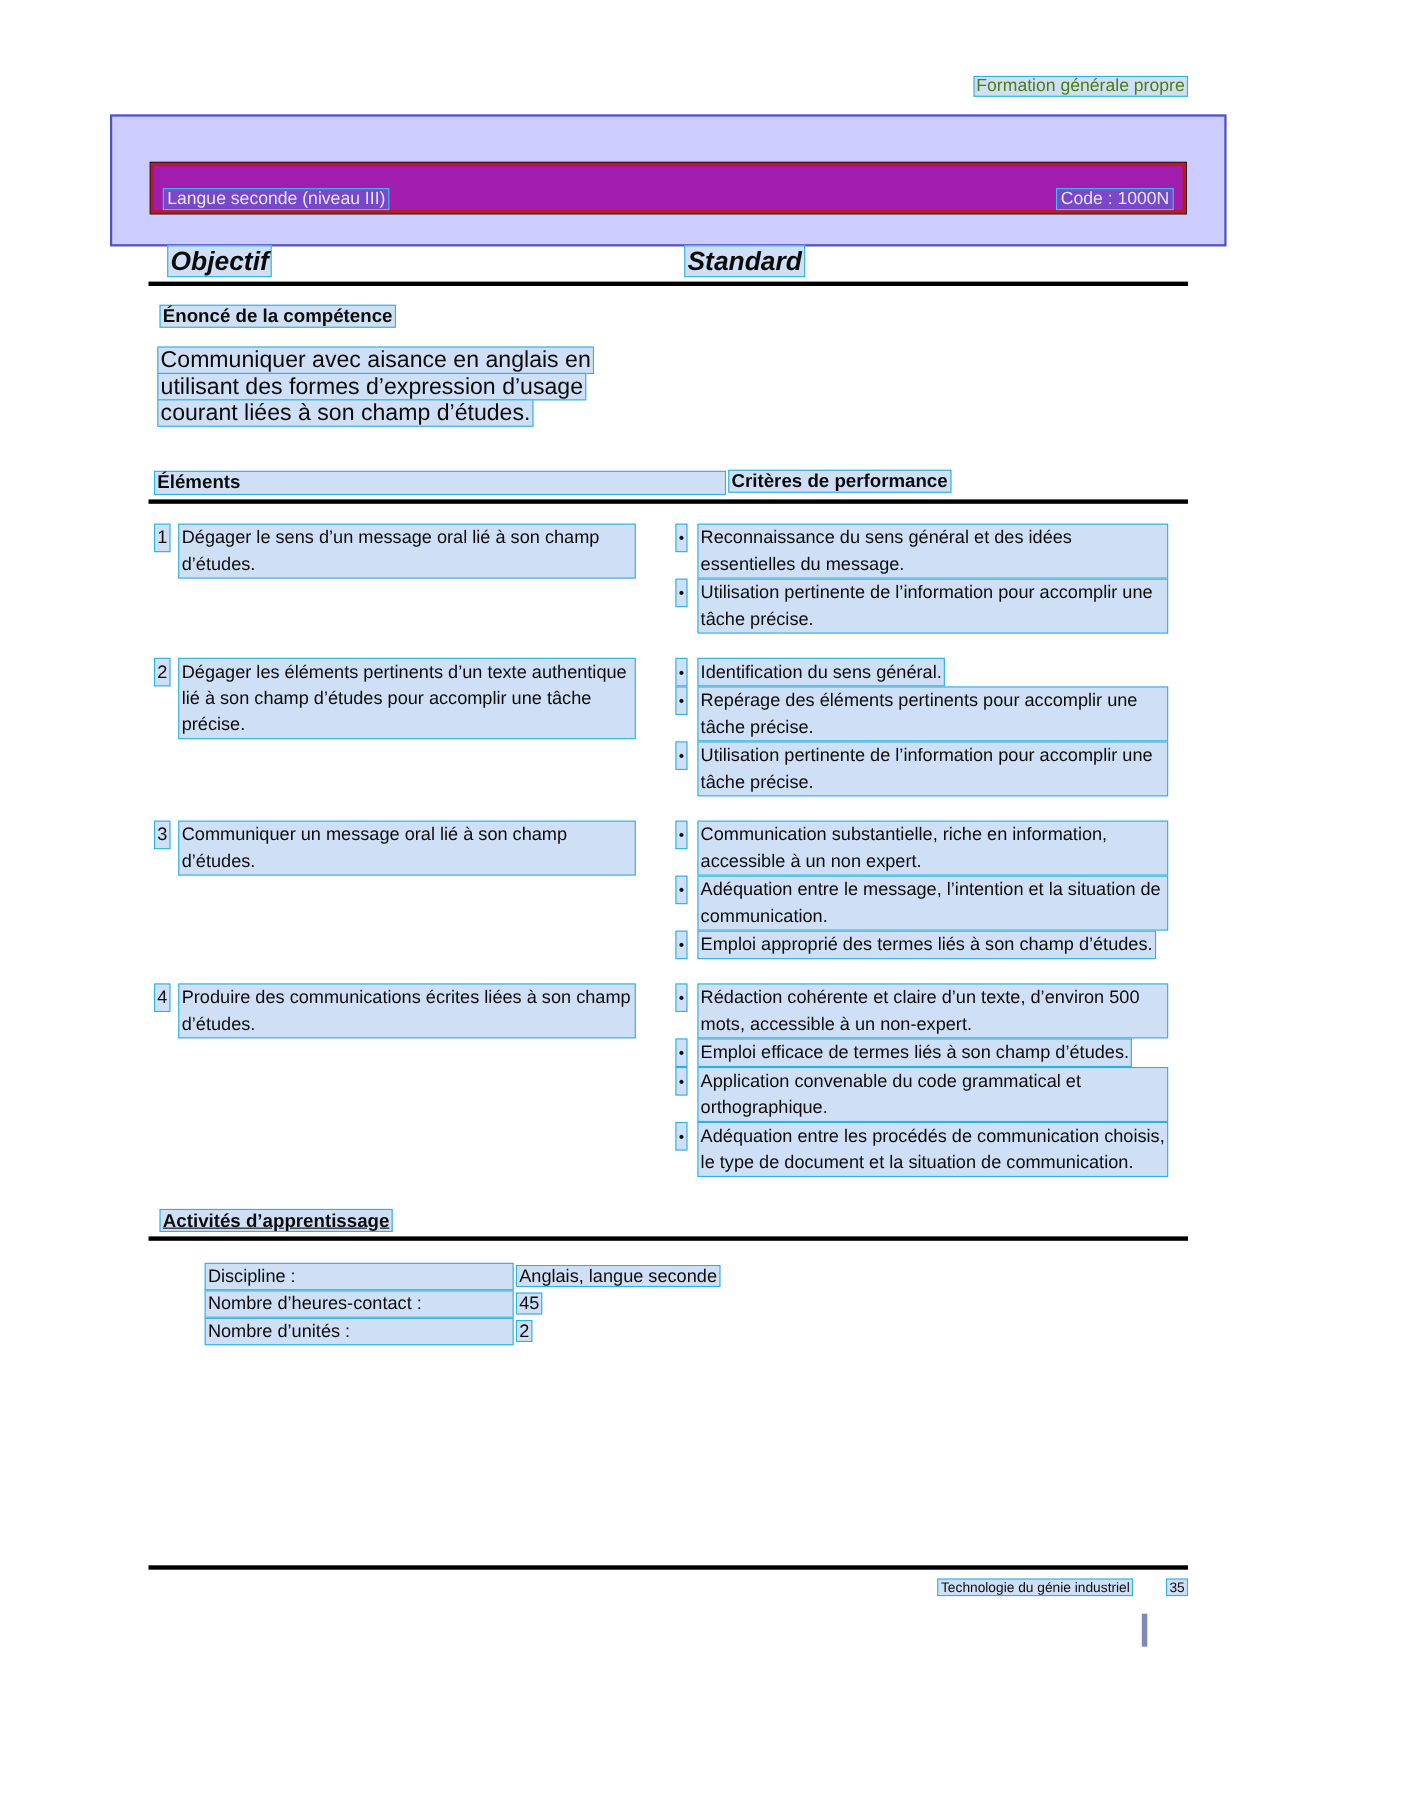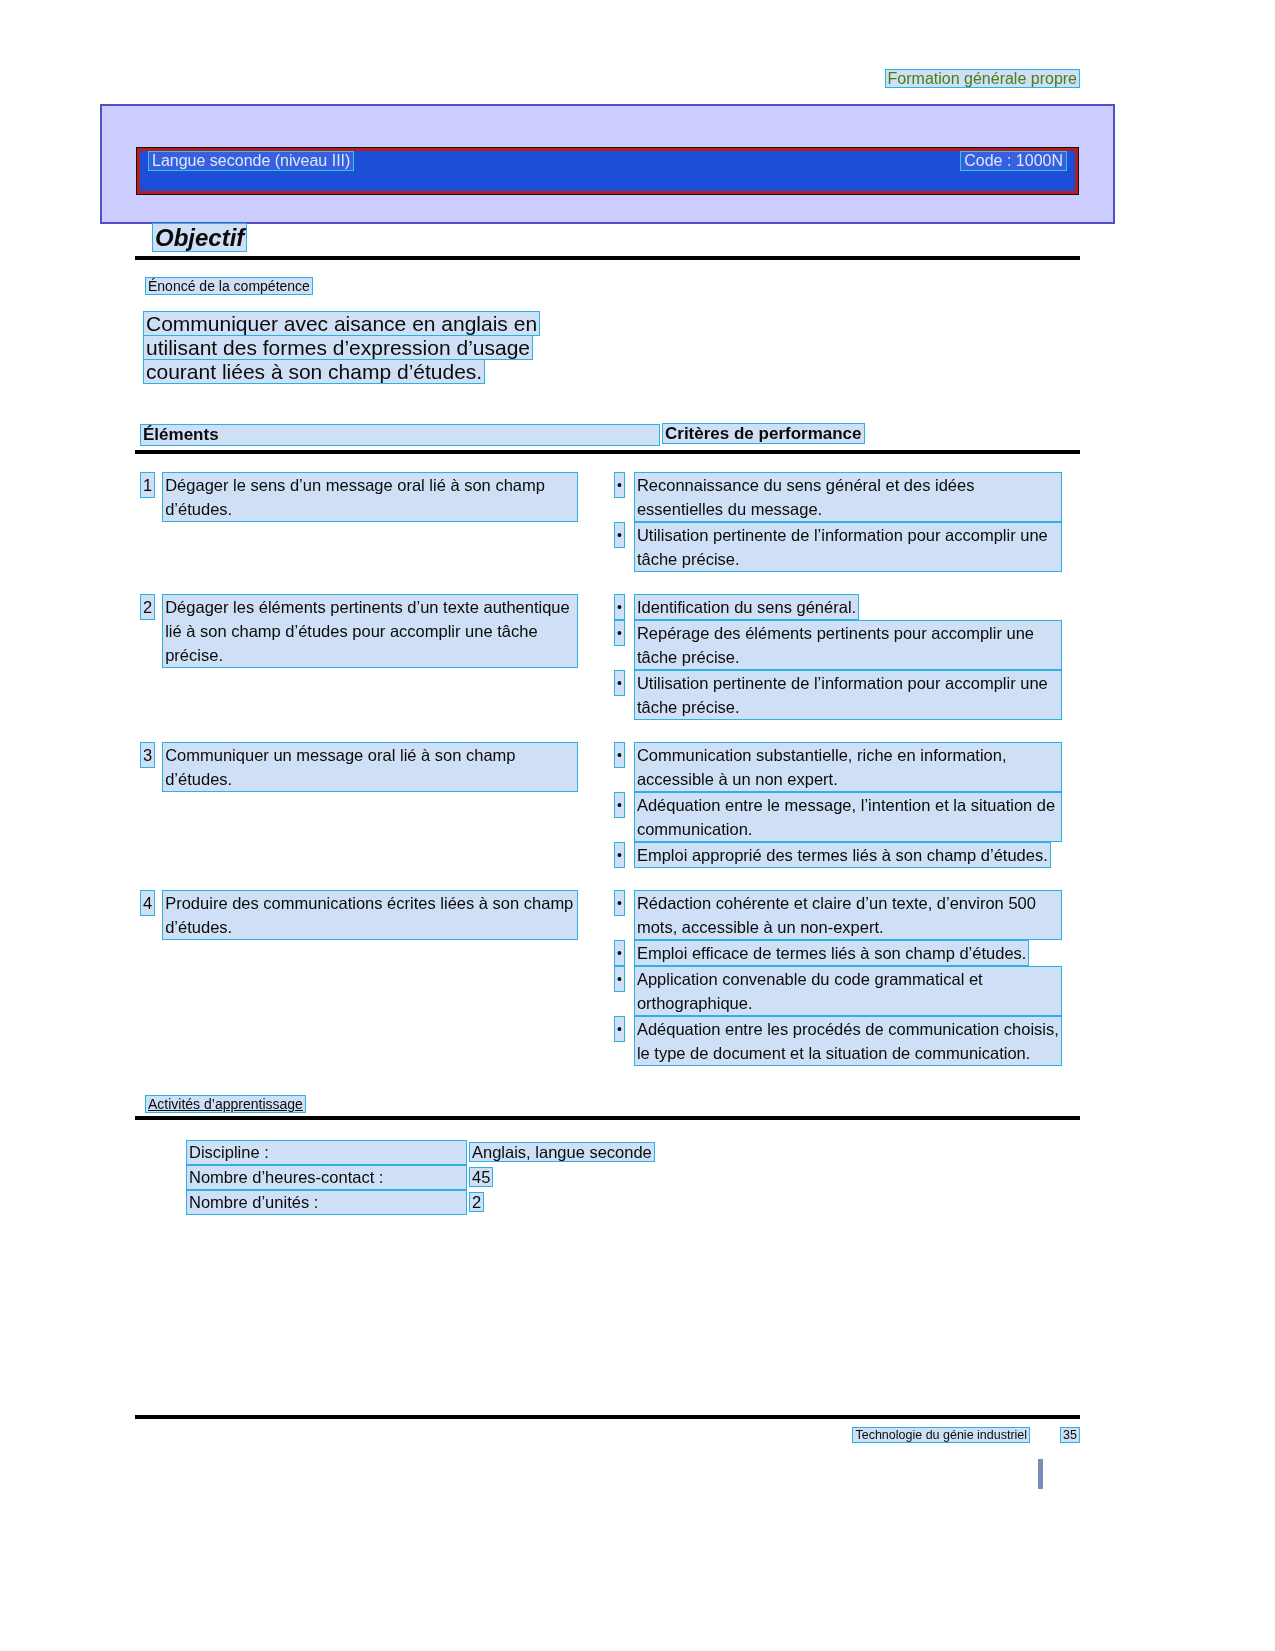--- a/index.html
+++ b/index.html
@@ -30,34 +30,34 @@
 
   .top-note { margin-top:70px; text-align:right; font-size:16px; color:#4d7c0f; }
 
   .title-box {
     margin-top:16px; margin-left:-35px;
     width:1015px; background:#ccccff;
     border:2px solid #5050c8;
     padding:42px 35px 28px 35px;
   }
   .banner {
-    height:46px; background:#1d4ed8;
+    height:46px; background:#a21caf;
     border:3px solid #b51d22;
     box-shadow:0 0 0 1px #111111;
-    display:flex; align-items:flex-start; justify-content:space-between;
+    display:flex; align-items:flex-end; justify-content:space-between;
     padding:0 8px; font-size:16px;
   }
 
   .col-heads { display:flex; font-size:24px; font-weight:bold; font-style:italic; height:28px; align-items:flex-end; }
   .col-heads .cell-l { width:470px; margin-left:17px; }
   .col-heads .cell-r { flex:1; }
 
   .rule { height:4px; background:#000000; margin-top:4px; }
 
-  .sec-head { margin-top:18px; margin-left:10px; font-size:14px; font-weight:normal; }
+  .sec-head { margin-top:18px; margin-left:10px; font-size:17px; font-weight:bold; }
   .sec-head.underlined span { text-decoration:underline; }
 
   .body-par { margin-top:18px; margin-left:8px; width:462px; font-size:21px; line-height:24px; }
 
   .elements-head { display:flex; margin-top:40px; font-size:17px; font-weight:bold; }
   .elements-head .cell-l { width:520px; margin-left:5px; }
   .elements-head .cell-l .block-hl { display:block; }
   .elements-head .cell-r { flex:1; margin-left:2px; }
 
   .rows { margin-top:18px; }
@@ -91,20 +91,23 @@
     <div class="banner">
       <span class="hl-dark">Langue seconde (niveau III)</span>
       <span class="hl-dark">Code : 1000N</span>
     </div>
   </div>
 
   <div class="col-heads">
     <div class="cell-l">
       <span class="hl">Objectif</span>
     </div>
+    <div class="cell-r">
+      <span class="hl">Standard</span>
+    </div>
   </div>
   <div class="rule"></div>
 
   <div class="sec-head">
     <span class="hl">Énoncé de la compétence</span>
   </div>
   <p class="body-par">
     <span class="hl clone">Communiquer avec aisance en anglais en utilisant des formes d’expression d’usage courant liées à son champ d’études.</span>
   </p>
 

